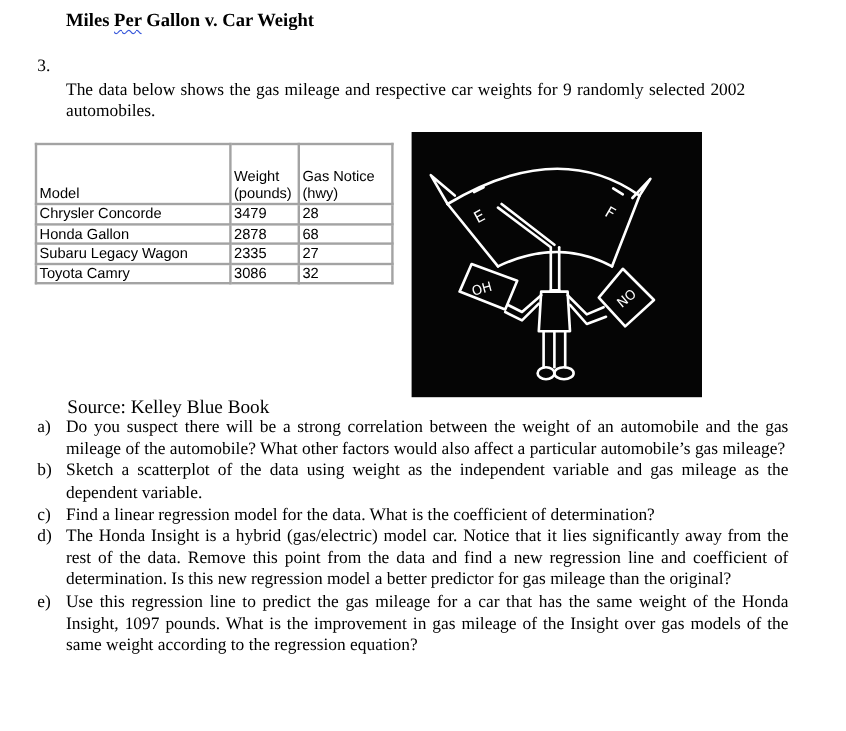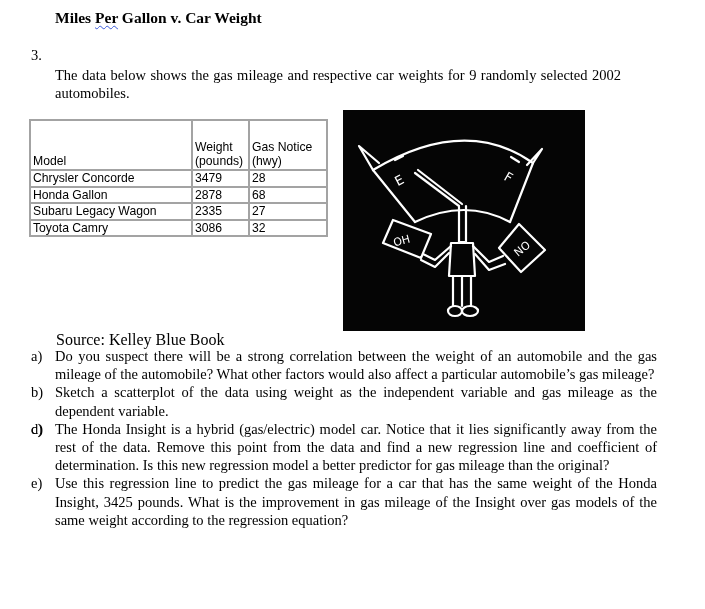--- a/index.html
+++ b/index.html
@@ -111,16 +111,16 @@
       <text x="162" y="72" transform="rotate(30 166 67)">F</text>
       <text x="50" y="134" font-size="11" transform="rotate(-15 60 130)">OH</text>
       <text x="170" y="143" font-size="11" transform="rotate(-40 178 138)">NO</text>
     </g>
   </svg>
 </div>
 
 <div class="questions">
   <div class="q"><span class="lbl">a)</span><span>Do you suspect there will be a strong correlation between the weight of an automobile and the gas mileage of the automobile?  What other factors would also affect a particular automobile’s gas mileage?</span></div>
   <div class="q"><span class="lbl">b)</span><span>Sketch a scatterplot of the data using weight as the independent variable and gas mileage as the dependent variable.</span></div>
-  <div class="q"><span class="lbl">c)</span></div>
+  <div class="q"><span class="lbl">c)</span><span>Find a linear regression model for the data.  What is the coefficient of determination?</span></div>
   <div class="q"><span class="lbl">d)</span><span>The Honda Insight is a hybrid (gas/electric) model car.  Notice that it lies significantly away from the rest of the data.  Remove this point from the data and find a new regression line and coefficient of determination.  Is this new regression model a better predictor for gas mileage than the original?</span></div>
-  <div class="q"><span class="lbl">e)</span><span>Use this regression line to predict the gas mileage for a car that has the same weight of the Honda Insight, 3425 pounds.  What is the improvement in gas mileage of the Insight over gas models of the same weight according to the regression equation?</span></div>
+  <div class="q"><span class="lbl">e)</span><span>Use this regression line to predict the gas mileage for a car that has the same weight of the Honda Insight, 1097 pounds.  What is the improvement in gas mileage of the Insight over gas models of the same weight according to the regression equation?</span></div>
 </div>
 
 </body></html>

